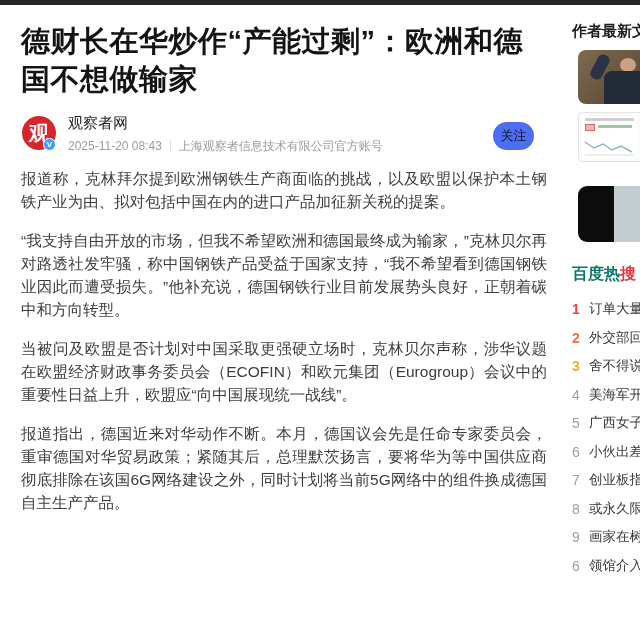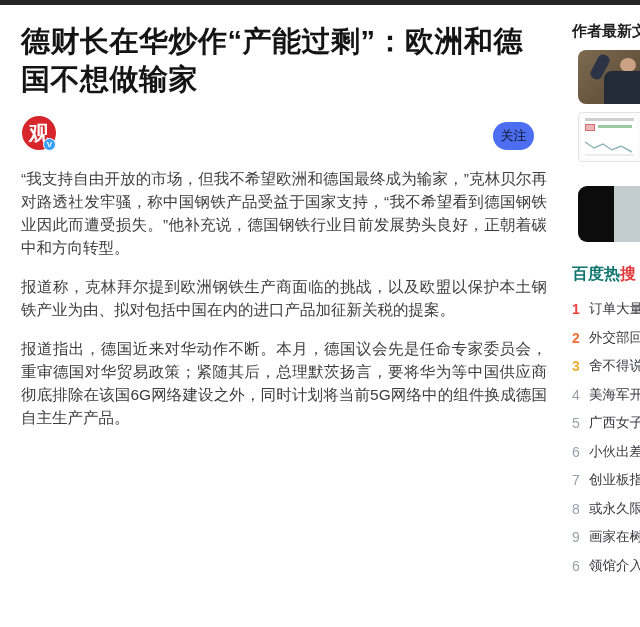--- a/index.html
+++ b/index.html
@@ -65,26 +65,33 @@
 <div class="topbar"></div>
 
 <div class="main">
   <h1 class="title">德财长在华炒作“产能过剩”：欧洲和德国不想做输家</h1>
 
   <div class="author-row">
     <div class="avatar">
       <span>观</span>
     </div>
     <div class="vbadge">V</div>
+    <div class="author-meta">
+      <div class="author-name">观察者网</div>
+      <div class="meta-line">
+        <span>2025-11-20 08:43</span><span class="sep"></span><span>上海观察者信息技术有限公司官方账号</span>
+      </div>
+    </div>
     <button class="follow-btn">关注</button>
   </div>
 
   <div class="article-body">
+    <p>报道称，克林拜尔提到欧洲钢铁生产商面临的挑战，以及欧盟以保护本土钢铁产业为由、拟对包括中国在内的进口产品加征新关税的提案。</p>
     <p>“我支持自由开放的市场，但我不希望欧洲和德国最终成为输家，”克林贝尔再对路透社发牢骚，称中国钢铁产品受益于国家支持，“我不希望看到德国钢铁业因此而遭受损失。”他补充说，德国钢铁行业目前发展势头良好，正朝着碳中和方向转型。</p>
-    <p>报道称，克林拜尔提到欧洲钢铁生产商面临的挑战，以及欧盟以保护本土钢铁产业为由、拟对包括中国在内的进口产品加征新关税的提案。</p>
+    <p>当被问及欧盟是否计划对中国采取更强硬立场时，克林贝尔声称，涉华议题在欧盟经济财政事务委员会（ECOFIN）和欧元集团（Eurogroup）会议中的重要性日益上升，欧盟应“向中国展现统一战线”。</p>
     <p>报道指出，德国近来对华动作不断。本月，德国议会先是任命专家委员会，重审德国对华贸易政策；紧随其后，总理默茨扬言，要将华为等中国供应商彻底排除在该国6G网络建设之外，同时计划将当前5G网络中的组件换成德国自主生产产品。</p>
 
   </div>
 </div>
 
 <div class="sidebar">
   <div class="sb-header">作者最新文章</div>
 
   <div class="thumb thumb1">
     <div class="t1-arm"></div>

